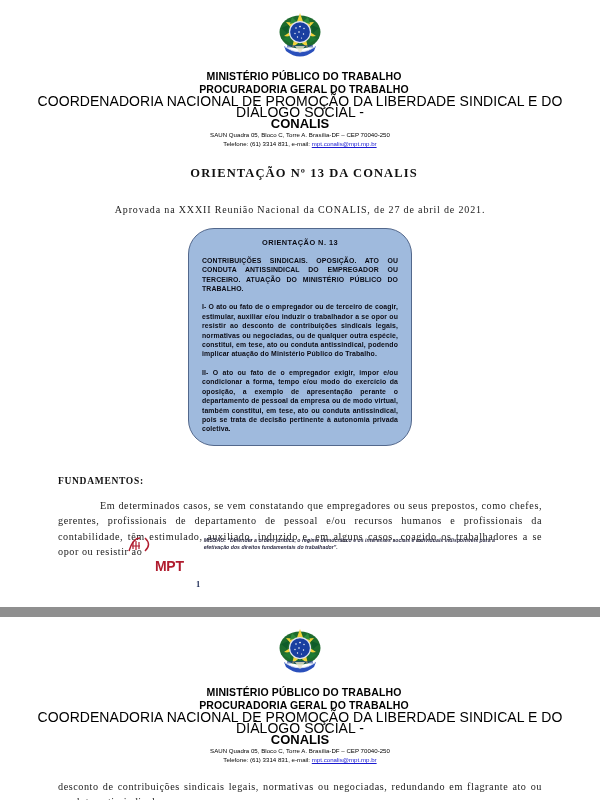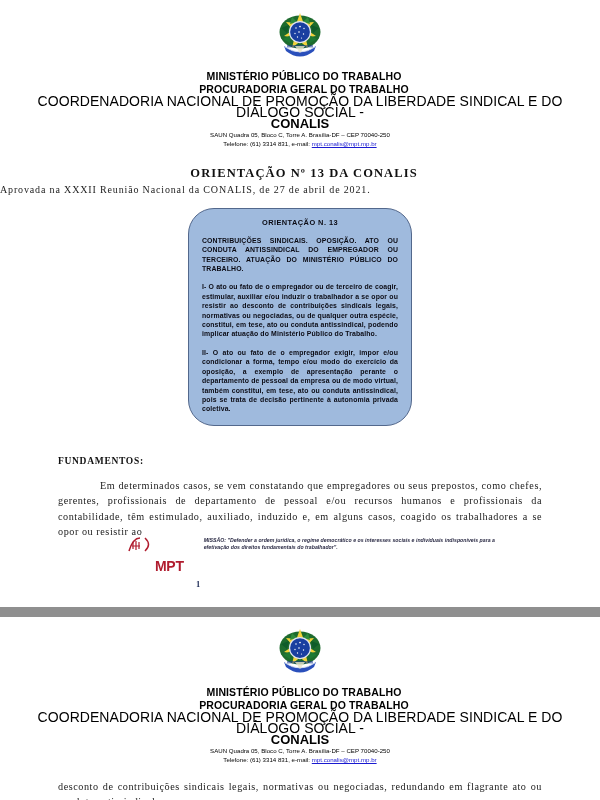--- a/index.html
+++ b/index.html
@@ -88,24 +88,25 @@
     text-align: center;
     font-family: "Liberation Serif", serif;
     font-weight: bold;
     font-size: 12.5px;
     letter-spacing: 1.1px;
     margin-top: 17px;
     color: #111;
     margin-left: 8px;
   }
   .doc-subtitle {
+    text-align: center;
     font-family: "Liberation Serif", serif;
     font-size: 10px;
     letter-spacing: 0.85px;
-    margin-top: 3px;
+    margin-top: 23px;
     color: #222;
   }
 
   
   .blue-box {
     margin: 13px auto 0 auto;
     width: 224px;
     background: #9fbadd;
     border: 1px solid #53688c;
     border-radius: 26px;

